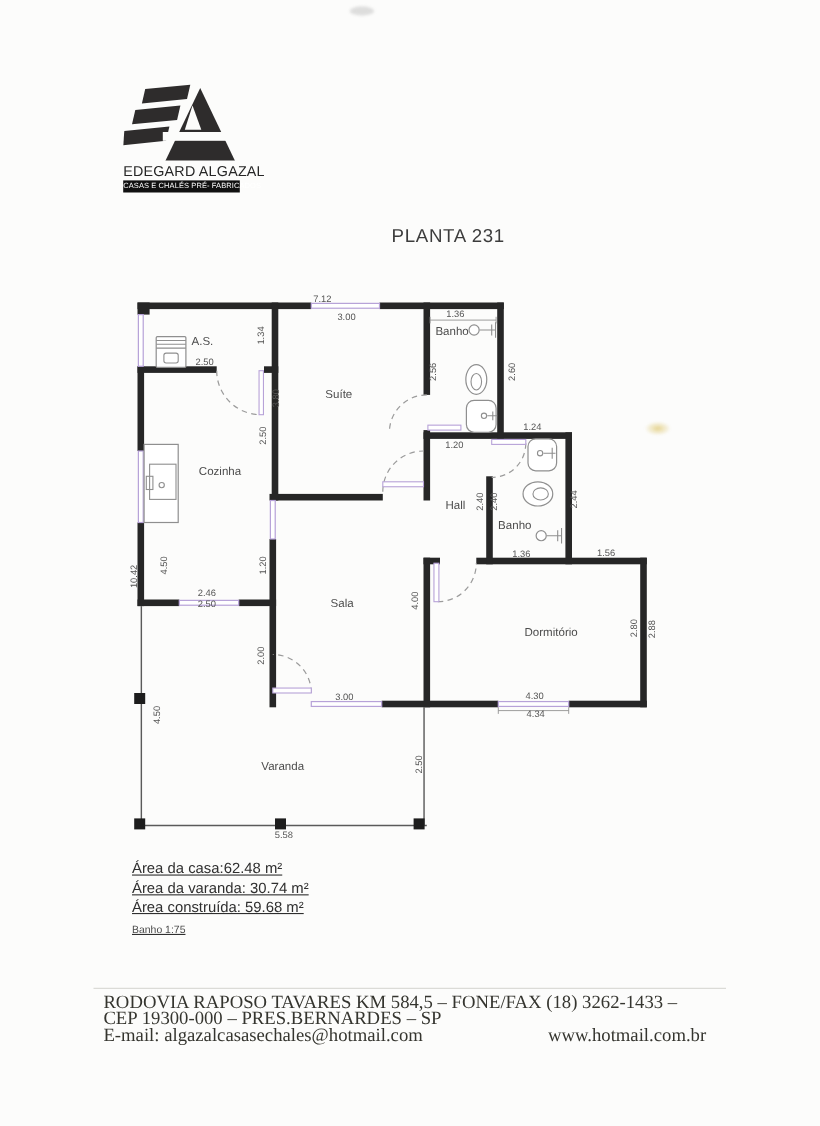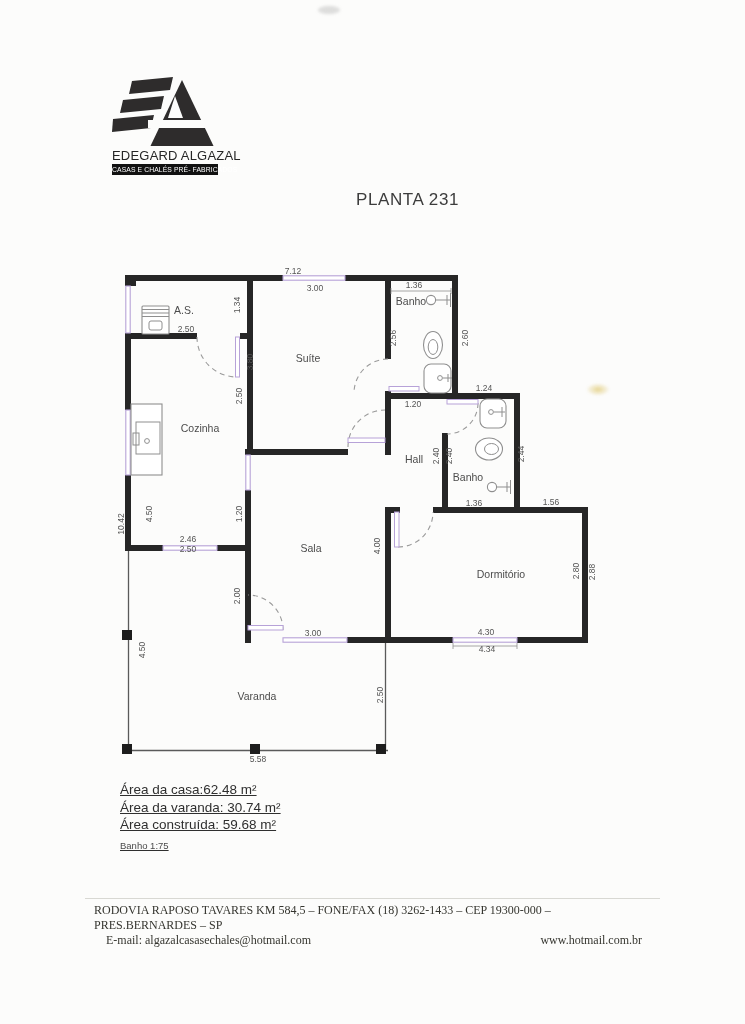--- a/index.html
+++ b/index.html
@@ -8,21 +8,21 @@
   .page{position:absolute;inset:0;}
 
   
   .logo{position:absolute;left:112px;top:76px;width:110px;}
   .logo-mark{display:block;width:106px;height:70px;}
   .logo-name{margin-top:2px;font-size:13px;color:#262626;letter-spacing:.2px;white-space:nowrap;}
   .logo-tagline{margin-top:1px;width:106px;height:11px;line-height:11px;background:#111;
        color:#fff;font-size:6.8px;text-align:center;letter-spacing:.1px;white-space:nowrap;}
 
   
-  .plan-title{position:absolute;left:356px;top:190px;font-size:17px;letter-spacing:.6px;color:#3c3c3c;}
+  .plan-title{position:absolute;left:356px;top:205px;font-size:17px;letter-spacing:.6px;color:#3c3c3c;}
 
   
   svg.plan{position:absolute;inset:0;width:745px;height:1024px;}
   .wall{fill:#262626;}
   .win{fill:#ffffff;stroke:#b7a2d8;stroke-width:1.1;}
   .leaf{fill:#ffffff;stroke:#b7a2d8;stroke-width:1;}
   .door-arc{fill:none;stroke:#9b9b9b;stroke-width:1.1;stroke-dasharray:5 4;}
   .thinline{stroke:#5a5a5a;stroke-width:1.3;fill:none;}
   .post{fill:#1d1d1d;}
   .fix{fill:#ffffff;stroke:#8f8f8f;stroke-width:1.1;}
@@ -31,22 +31,22 @@
   .room-label{fill:#4c4c4c;font-size:10.5px;text-anchor:middle;font-family:"Liberation Sans",sans-serif;}
   .dim-label{fill:#545454;font-size:8.5px;text-anchor:middle;font-family:"Liberation Sans",sans-serif;}
 
   
   .areas{position:absolute;left:120px;top:781px;color:#2f2f2f;font-size:13.5px;line-height:17.5px;text-decoration:underline;}
   .areas .scale{font-size:9.5px;color:#4a4a4a;margin-top:3px;}
 
   
   .footer-rule{position:absolute;left:85px;top:898px;width:575px;height:1px;background:#d8d8d3;}
   .footer{position:absolute;left:94px;top:903px;width:548px;color:#35352f;
-          font-family:"Liberation Serif",serif;font-size:12px;line-height:15px;}
-  .footer .row2{display:flex;justify-content:space-between;margin-left:12px;}
+          font-family:"Liberation Serif",serif;font-size:17px;line-height:15px;}
+  .footer .row2{display:flex;justify-content:space-between;}
 
   
   .smudge-yellow{position:absolute;left:586px;top:383px;width:24px;height:13px;border-radius:50%;
       background:radial-gradient(ellipse at center,rgba(212,180,60,.55),rgba(212,180,60,0) 70%);filter:blur(1px);}
   .smudge-top{position:absolute;left:318px;top:6px;width:22px;height:8px;border-radius:50%;
       background:rgba(150,150,150,.3);filter:blur(1.5px);}
 </style>
 </head>
 <body>
 

